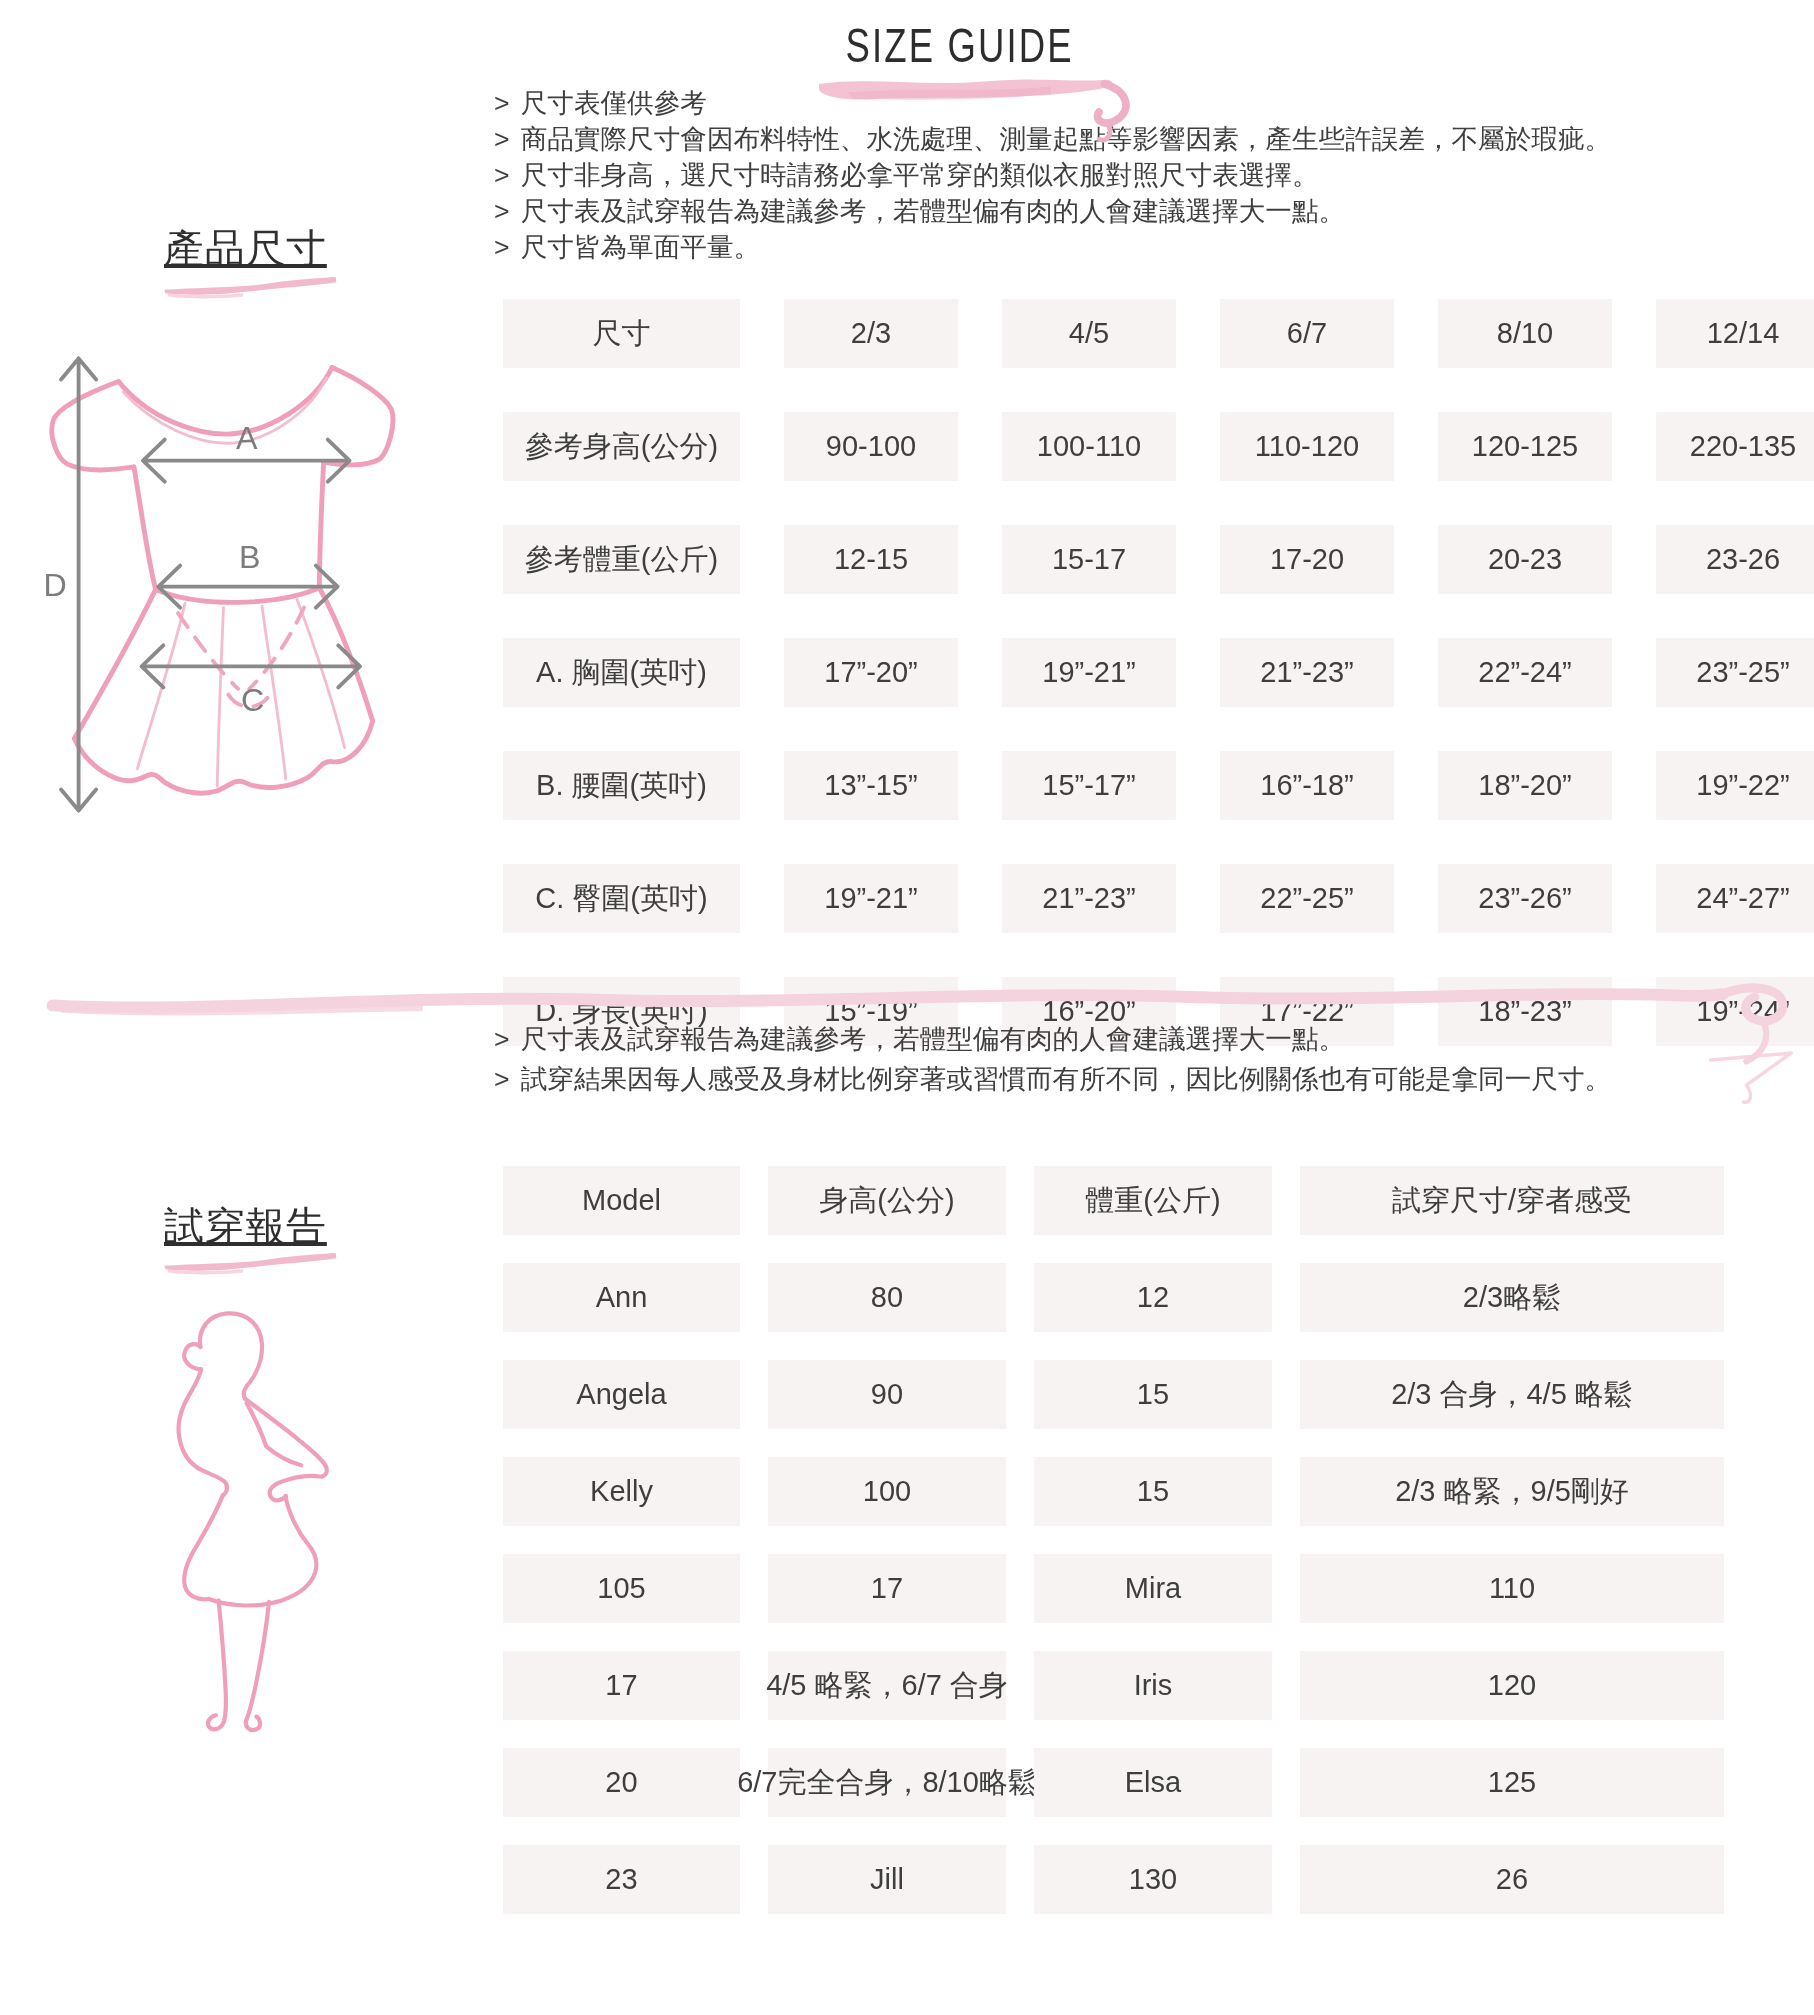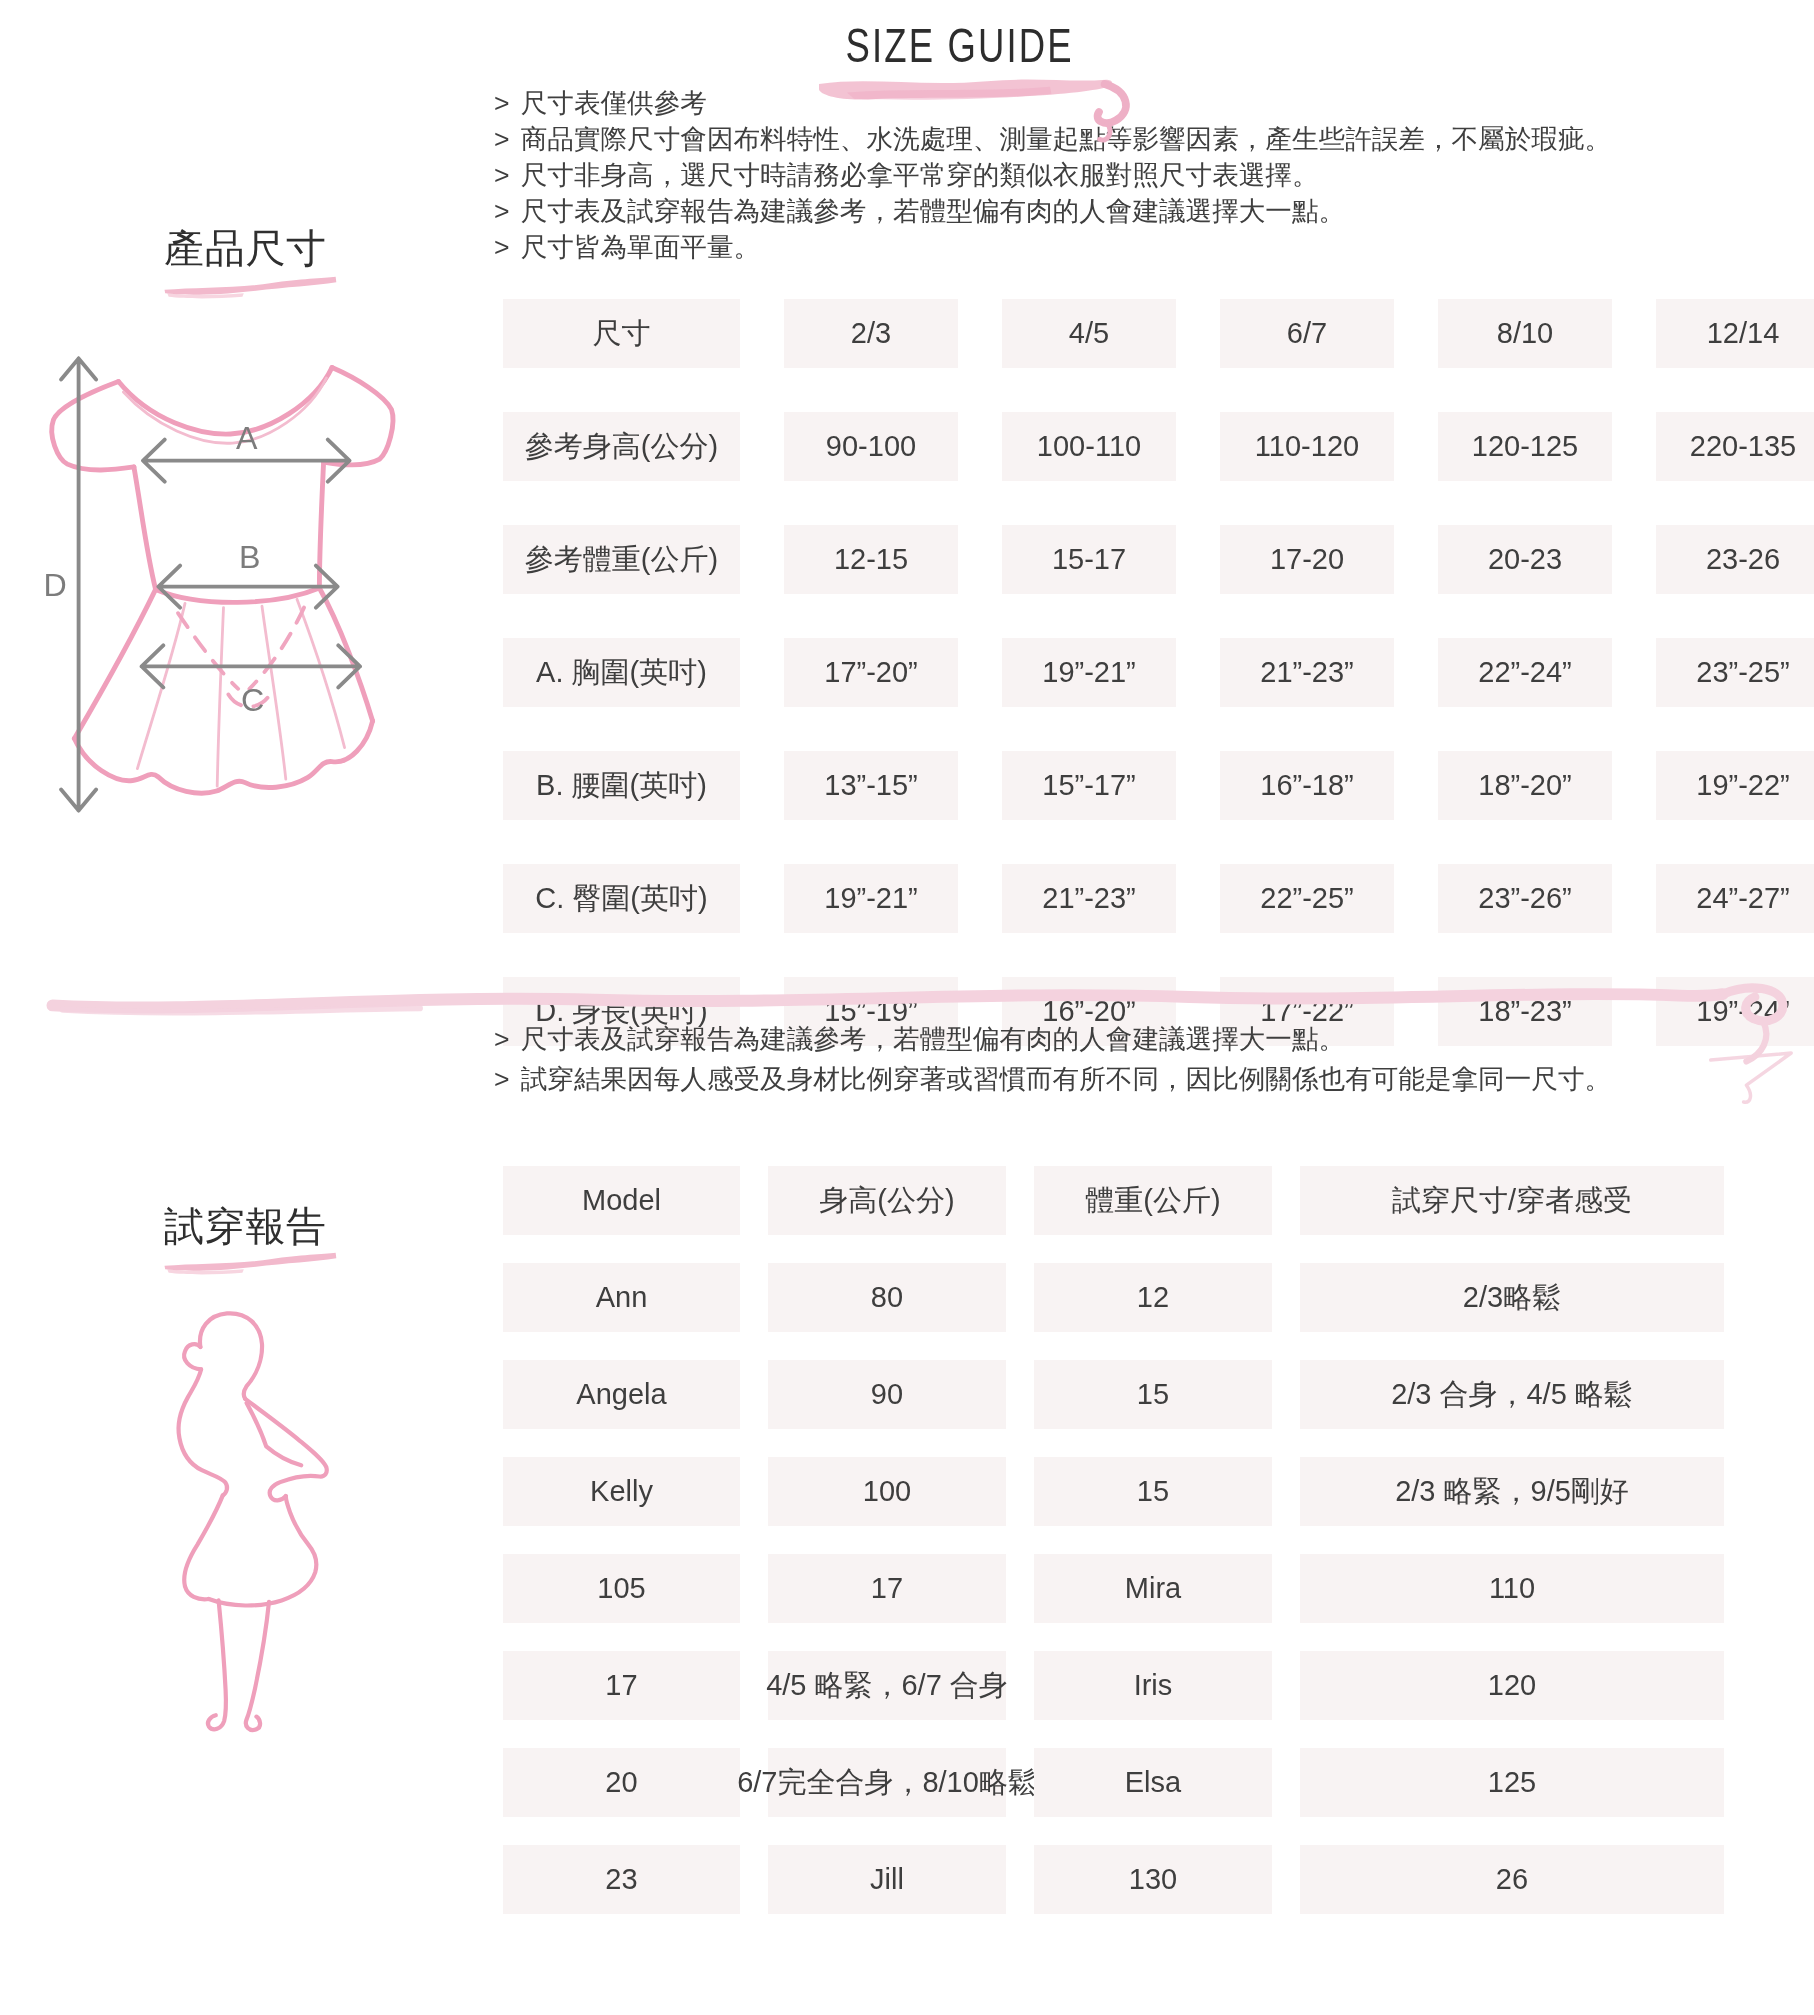--- a/index.html
+++ b/index.html
@@ -36,20 +36,21 @@
   .note-prefix{margin-right:11.2px;}
   
   .sec-heading{
     position:absolute;
     left:164px;
     font-size:40px;
     color:#2f2f2f;
     letter-spacing:0.7px;
     white-space:nowrap;
     z-index:2;
+    text-decoration:underline;
   }
   .heading-products{top:221px;}
   .heading-fitting{top:1199px;}
   .brush-underline{position:absolute; z-index:1;}
   .brush-u1{left:160px; top:269px;}
   .brush-u2{left:160px; top:1245px;}
   
   .tbl{position:absolute; display:grid;}
   .tbl1{
     left:503px; top:299px;

